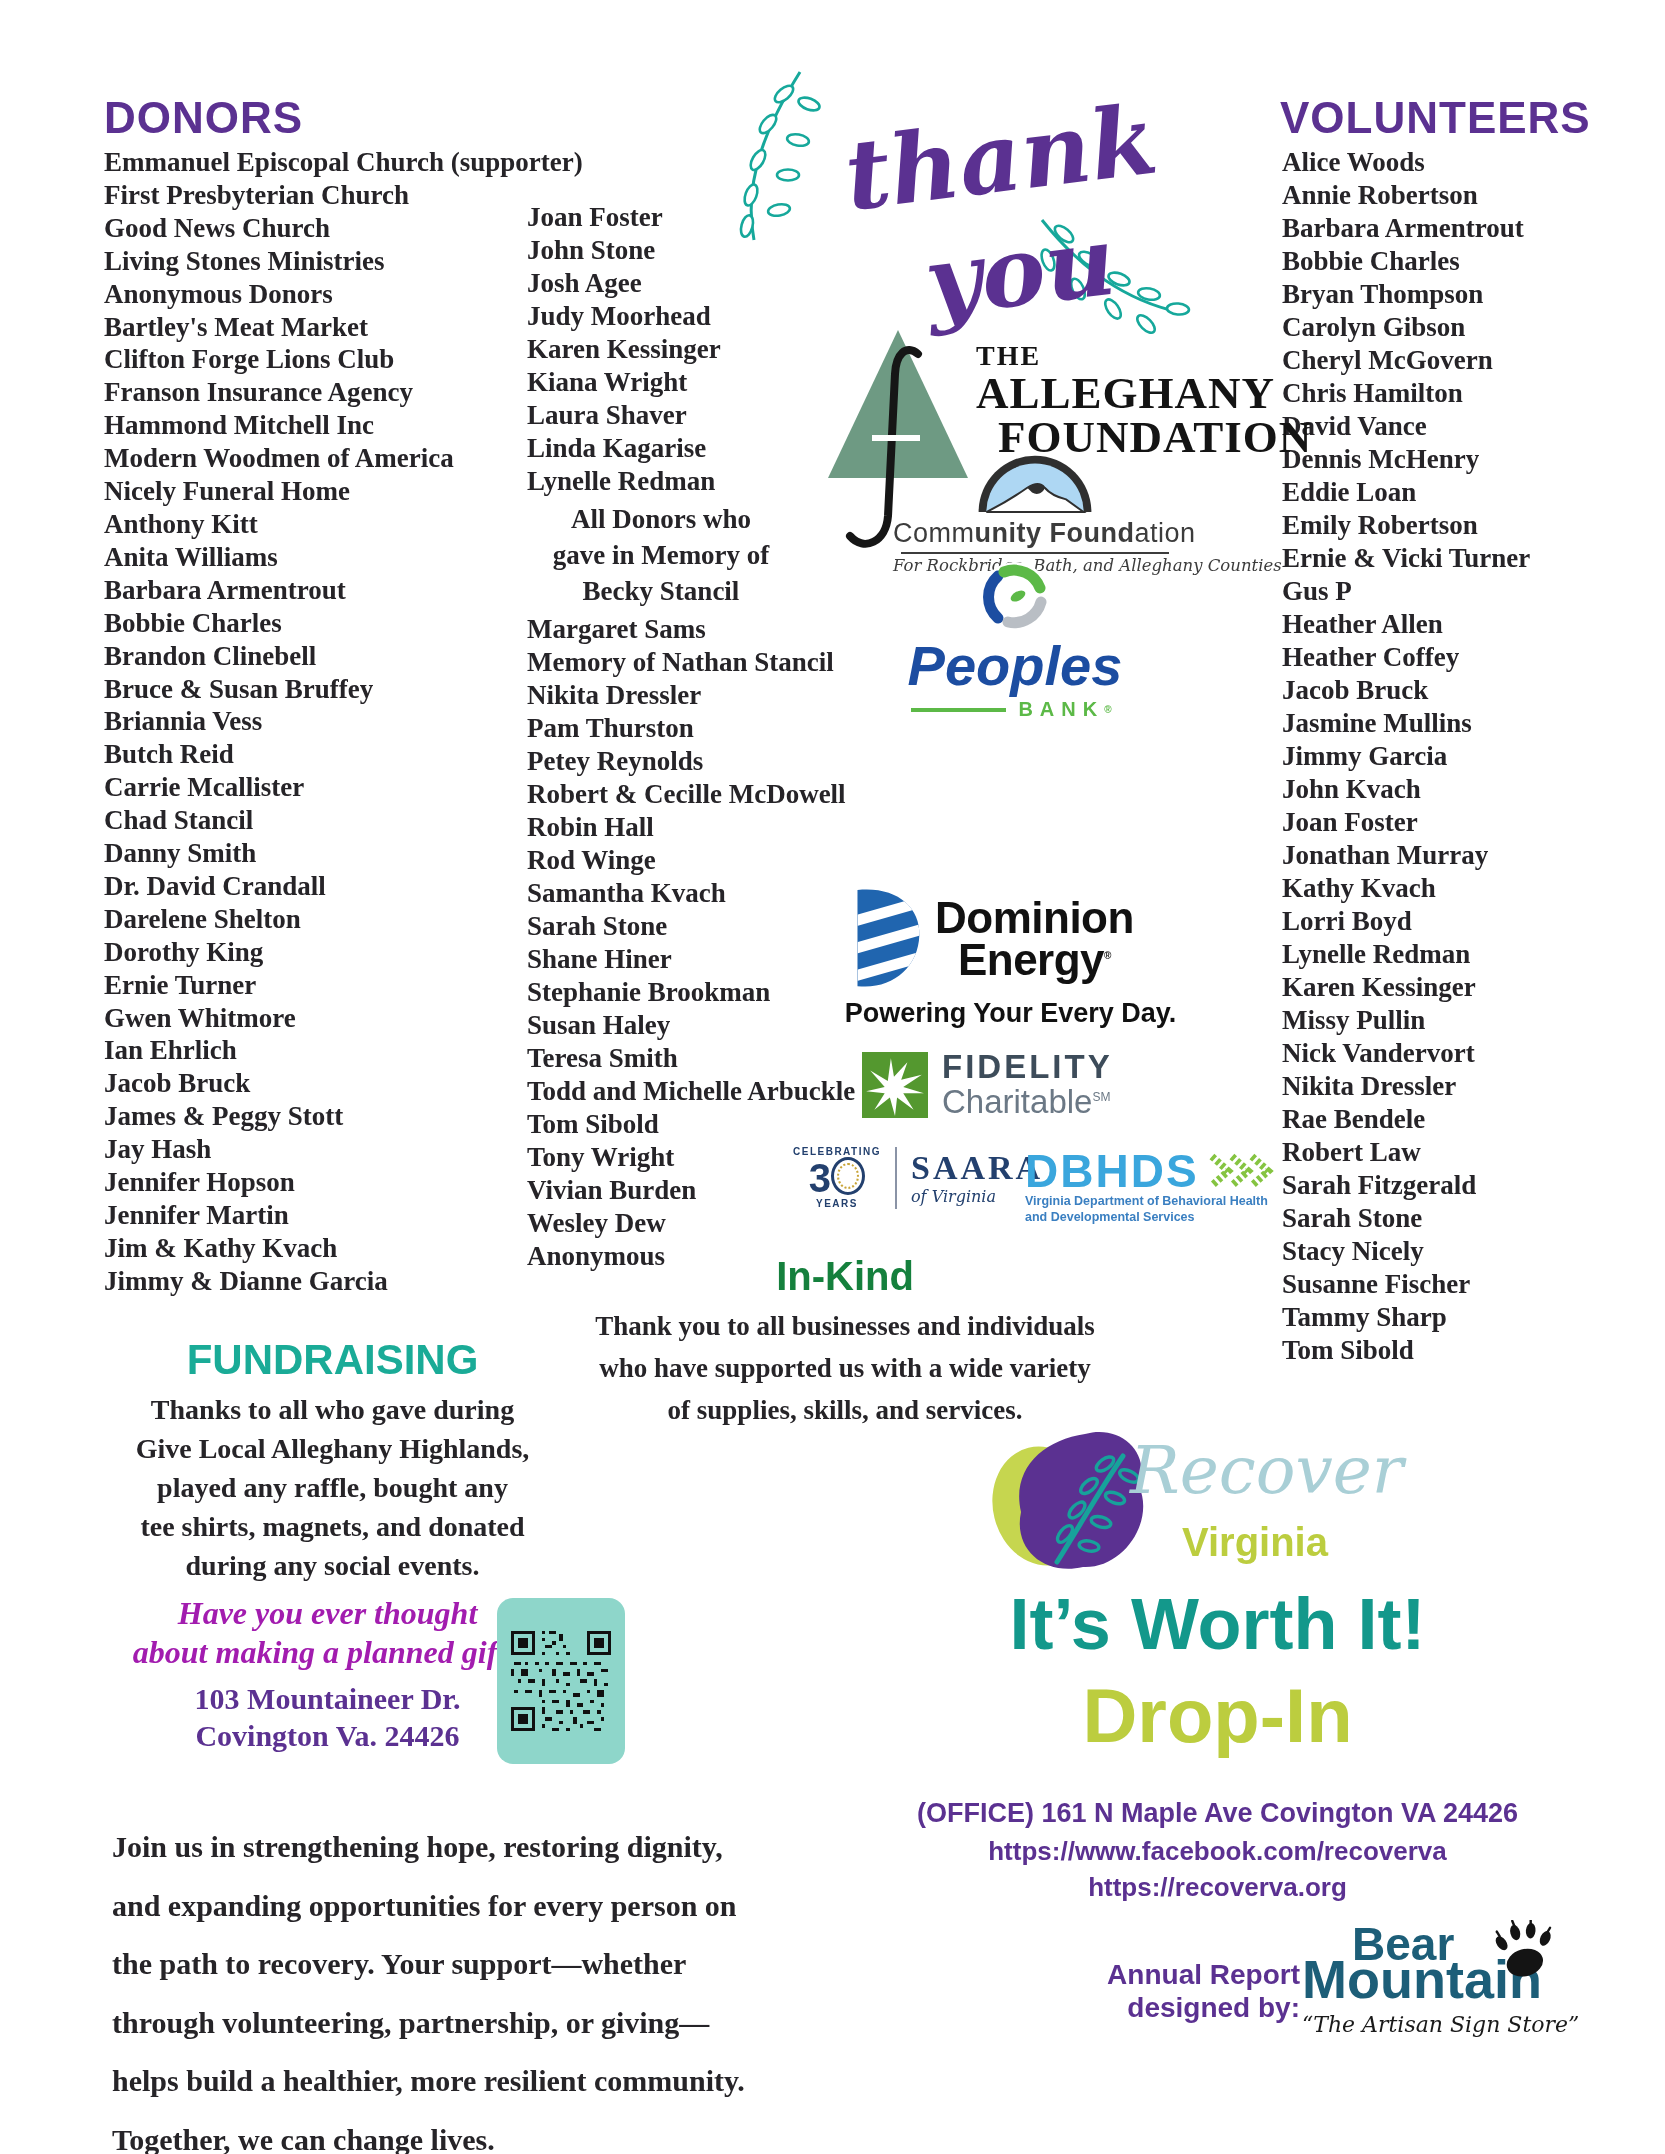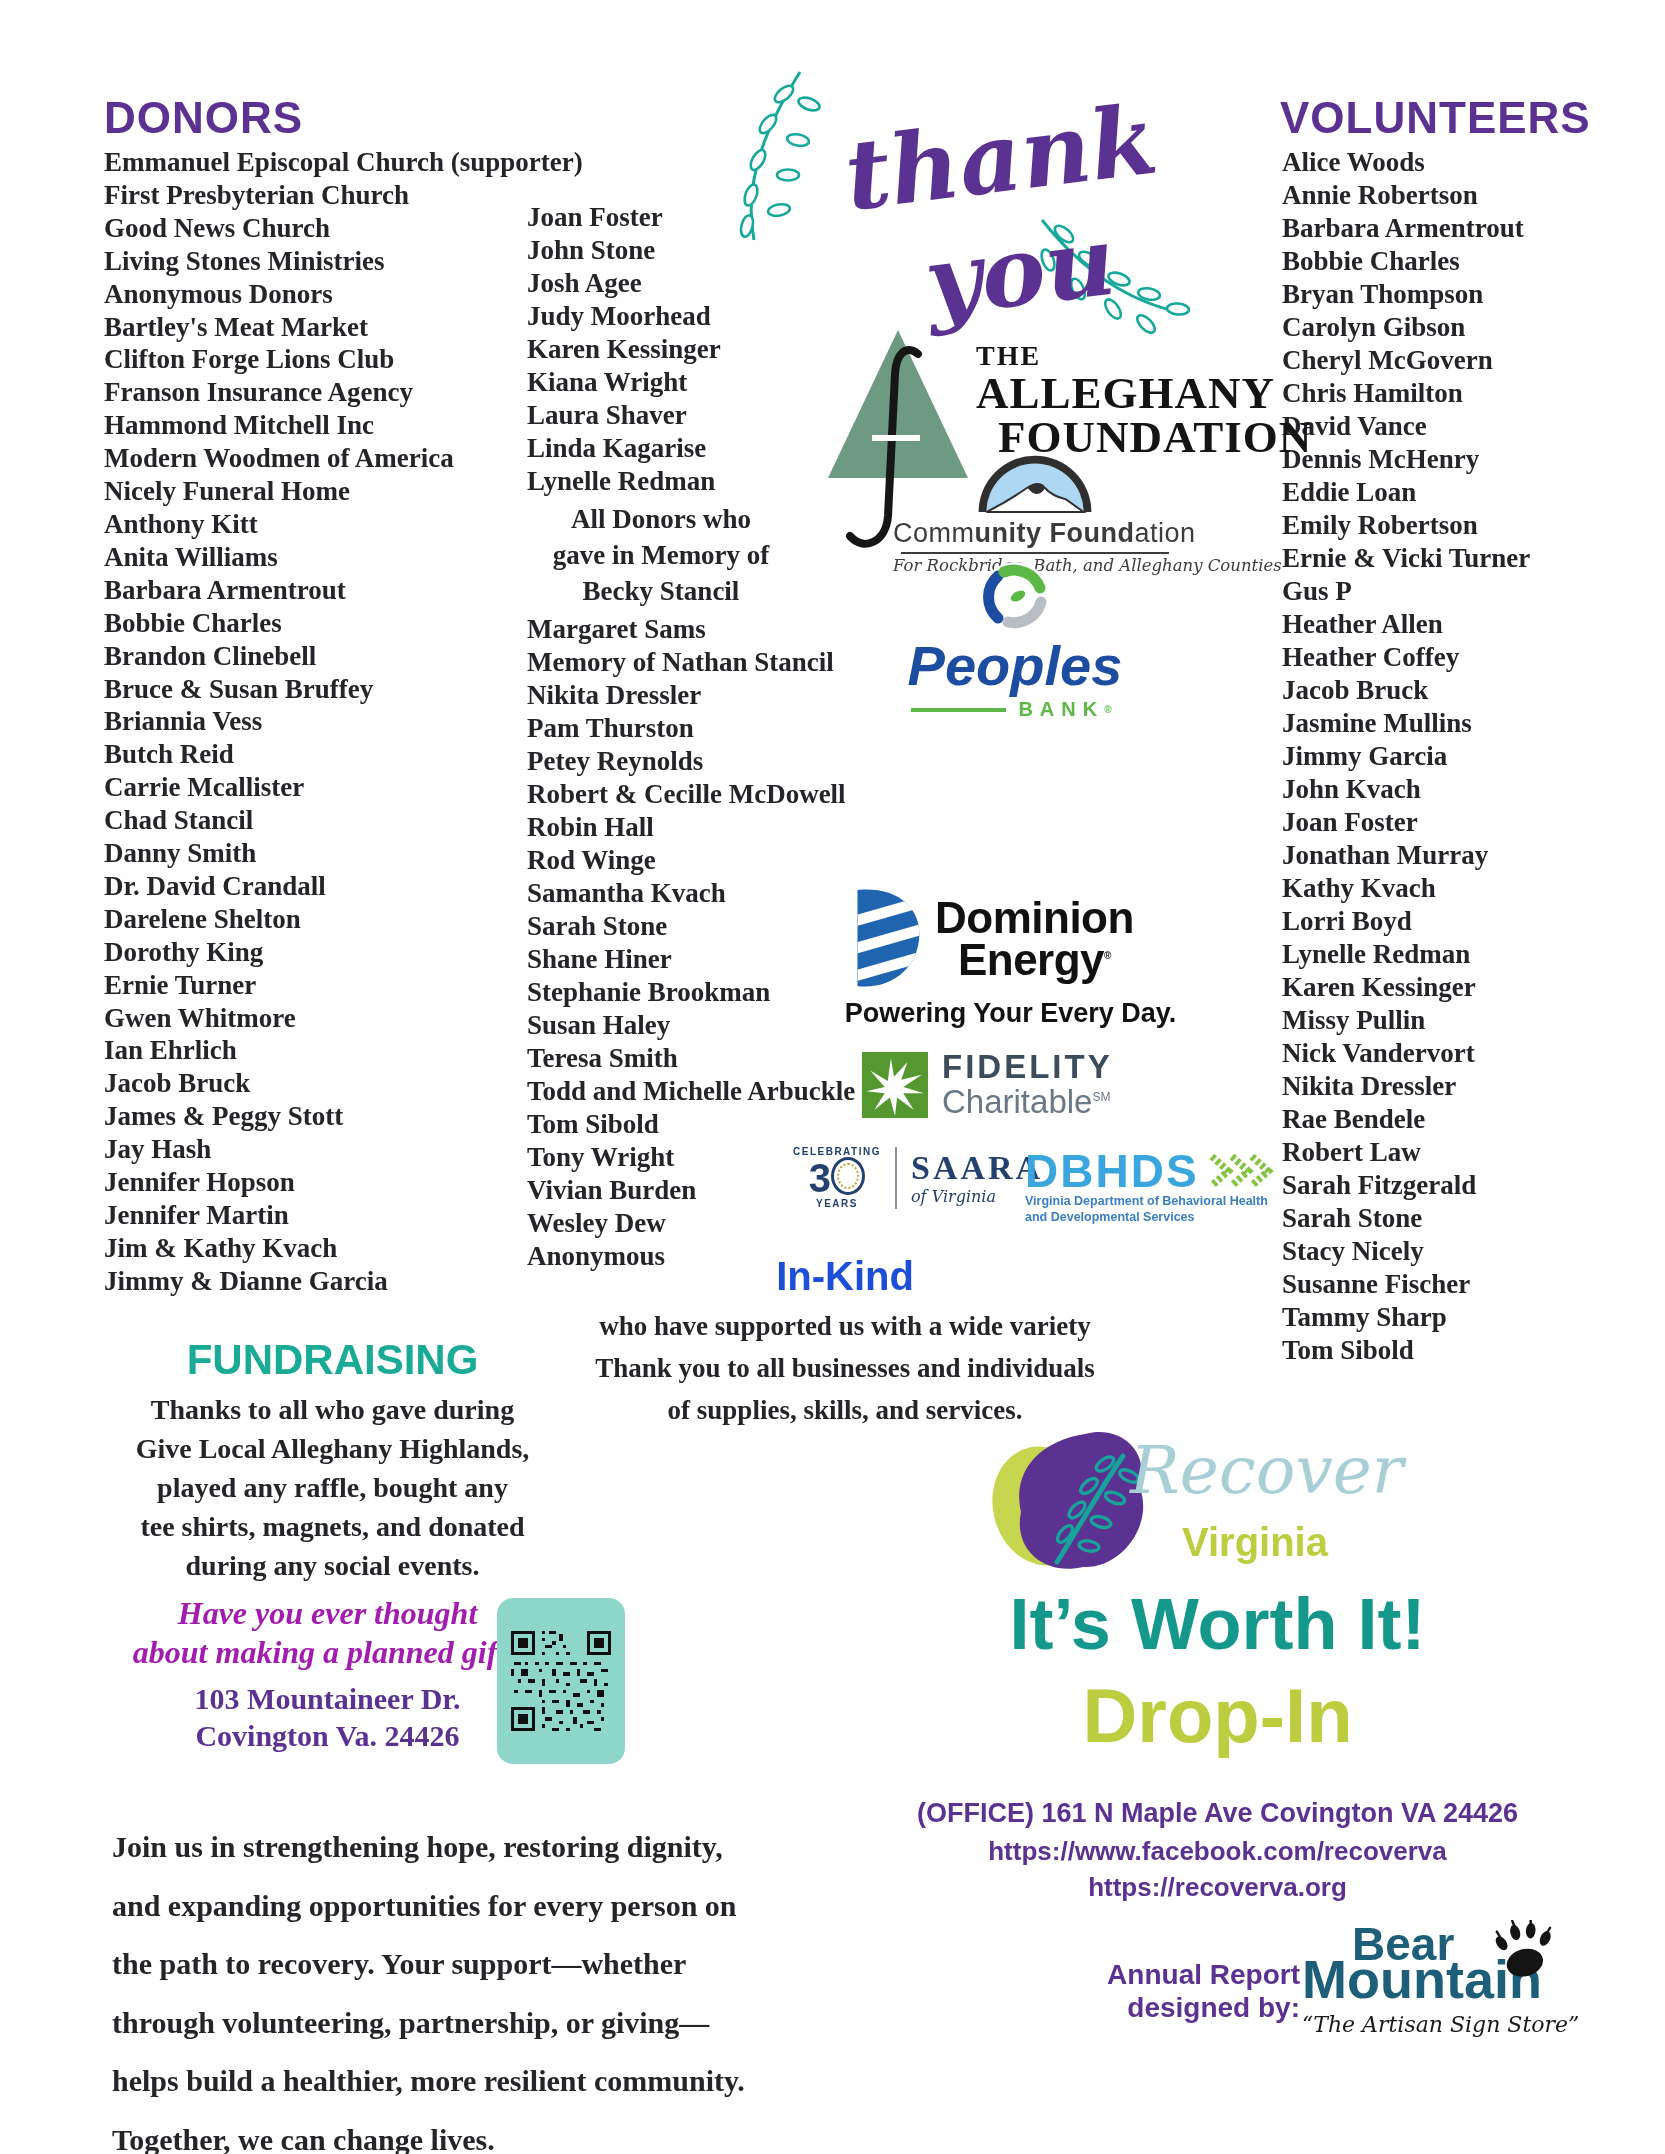--- a/index.html
+++ b/index.html
@@ -1,21 +1,21 @@
 <!DOCTYPE html>
 <html><head>
 <meta charset="utf-8">
 <style>
   html,body{margin:0;padding:0;background:#ffffff;}
   #page{position:relative;width:1665px;height:2154px;background:#fff;overflow:hidden;
         font-family:"Liberation Serif",serif;color:#262428;}
   .abs{position:absolute;}
   .serifb{font-family:"Liberation Serif",serif;font-weight:bold;color:#262428;}
   .sansb{font-family:"Liberation Sans",sans-serif;font-weight:bold;}
-  .purple{color:#1d4ed8;}
+  .purple{color:#15803d;}
   .teal{color:#1aab97;}
   .center{text-align:center;}
   .nowrap{white-space:nowrap;}
 
   .big-heading{font-family:"Liberation Sans",sans-serif;font-weight:bold;font-size:44px;
                letter-spacing:1px;color:#5b3191;line-height:1;}
   .name{font-size:27px;line-height:32.9px;white-space:nowrap;font-weight:bold;}
   #volunteers-list .name{line-height:33px;}
   #donors-col2 .name{line-height:33px;}
   .memorial{width:268px;text-align:center;margin:3px 0 4px 0;}
@@ -340,22 +340,22 @@
         </g>
       </svg>
     </div>
     <div class="dbhds-sub">Virginia Department of Behavioral Health</div>
     <div class="dbhds-sub">and Developmental Services</div>
   </div>
 
   <div class="abs center" style="left:560px;top:1254px;width:570px;">
     <div class="sansb purple" style="font-size:40px;">In-Kind</div>
     <div id="inkind-lines" class="serifb" style="margin-top:6px;">
+        <div class="pline">Thank you to all businesses and individuals</div>
         <div class="pline">who have supported us with a wide variety</div>
-        <div class="pline">Thank you to all businesses and individuals</div>
         <div class="pline">of supplies, skills, and services.</div>
       </div>
   </div>
 
   <div class="abs center" style="left:85px;top:1336px;width:495px;">
     <div class="sansb teal" style="font-size:42px;">FUNDRAISING</div>
     <div id="fundraising-lines" class="serifb" style="margin-top:6px;">
         <div class="pline">Thanks to all who gave during</div>
         <div class="pline">Give Local Alleghany Highlands,</div>
         <div class="pline">played any raffle, bought any</div>

